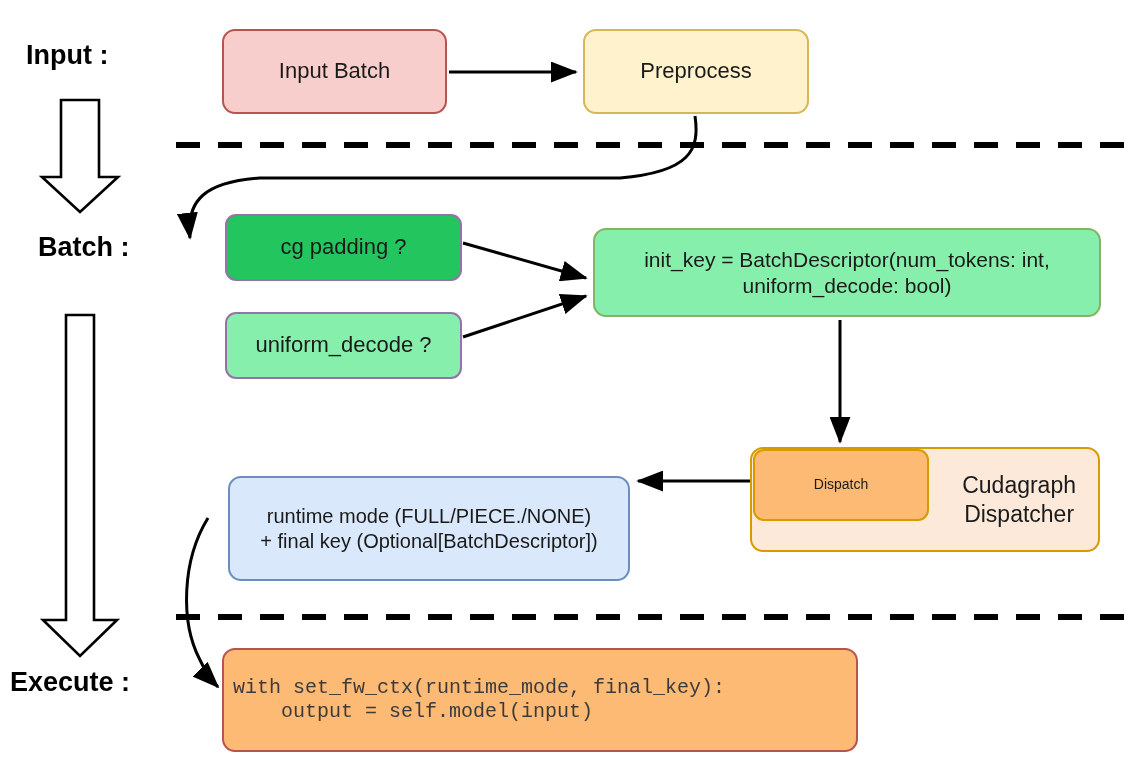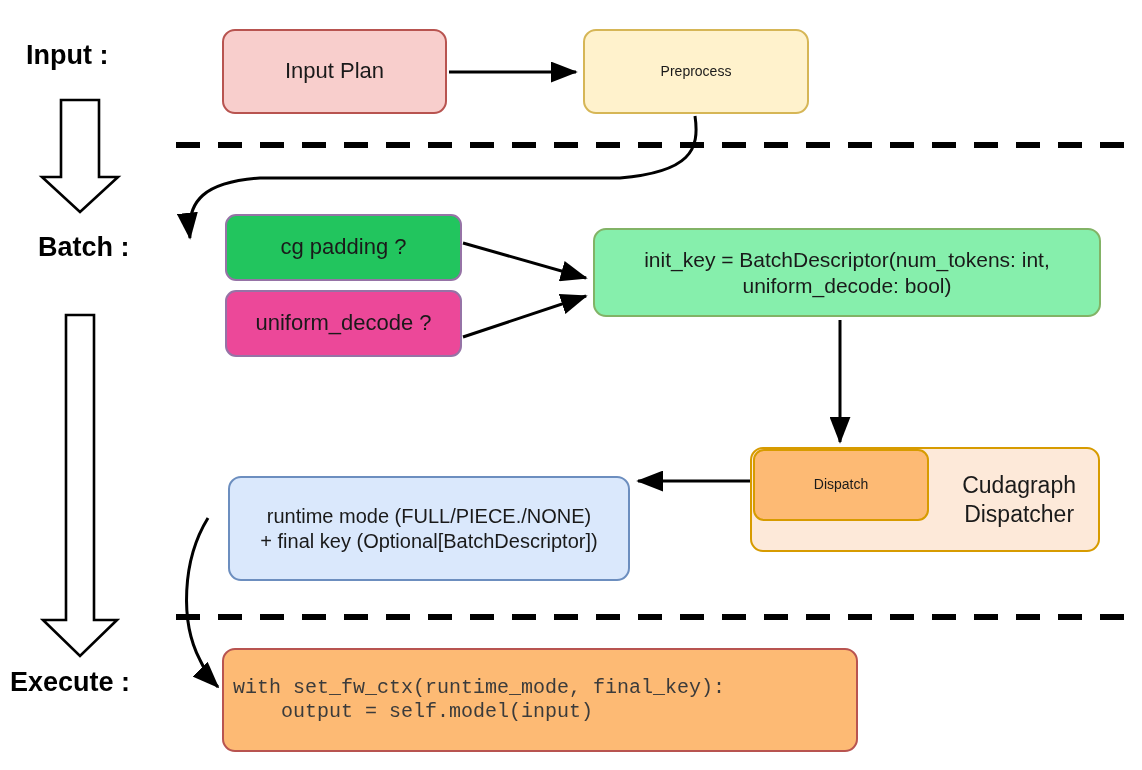--- a/index.html
+++ b/index.html
@@ -46,30 +46,30 @@
 
   
   #node-input-batch {
     left: 222px; top: 29px; width: 225px; height: 85px;
     background: #f8cecc; border: 2px solid #b85450; border-radius: 13px;
     font-size: 22px;
   }
   #node-preprocess {
     left: 583px; top: 29px; width: 226px; height: 85px;
     background: #fff2cc; border: 2px solid #d6b656; border-radius: 13px;
-    font-size: 14px;
+    font-size: 22px;
   }
   #node-cg-padding {
     left: 225px; top: 214px; width: 237px; height: 67px;
     background: #22c55e; border: 2px solid #9673a6; border-radius: 11px;
     font-size: 22px;
   }
   #node-uniform-decode {
-    left: 225px; top: 290px; width: 237px; height: 67px;
-    background: #ec4899; border: 2px solid #9673a6; border-radius: 11px;
+    left: 225px; top: 312px; width: 237px; height: 67px;
+    background: #86efac; border: 2px solid #9673a6; border-radius: 11px;
     font-size: 22px;
   }
   #node-init-key {
     left: 593px; top: 228px; width: 508px; height: 89px;
     background: #86efac; border: 2px solid #82b366; border-radius: 13px;
     font-size: 21px; padding: 0 10px;
   }
   #node-cudagraph-dispatcher {
     left: 750px; top: 447px; width: 350px; height: 105px;
     background: #fde9d9; border: 2px solid #d79b00; border-radius: 13px;
@@ -131,21 +131,21 @@
 
     <line x1="750" y1="481" x2="638" y2="481" stroke="#000000" stroke-width="3" marker-end="url(#arrowhead)"></line>
 
     <path d="M 208 518 C 182 560, 180 622, 200 660 C 206 673, 212 681, 218 687" fill="none" stroke="#000000" stroke-width="3" marker-end="url(#arrowhead)"></path>
   </svg>
 
   <div class="stage-label" id="label-input">Input :</div>
   <div class="stage-label" id="label-plan">Batch :</div>
   <div class="stage-label" id="label-exec">Execute :</div>
 
-  <div class="node" id="node-input-batch">Input Plan</div>
+  <div class="node" id="node-input-batch">Input Batch</div>
 
   <div class="node" id="node-preprocess">Preprocess</div>
 
   <div class="node" id="node-cg-padding">cg padding ?</div>
 
   <div class="node" id="node-uniform-decode">uniform_decode ?</div>
 
   <div class="node multiline" id="node-init-key">init_key = BatchDescriptor(num_tokens: int,
 uniform_decode: bool)</div>
 

